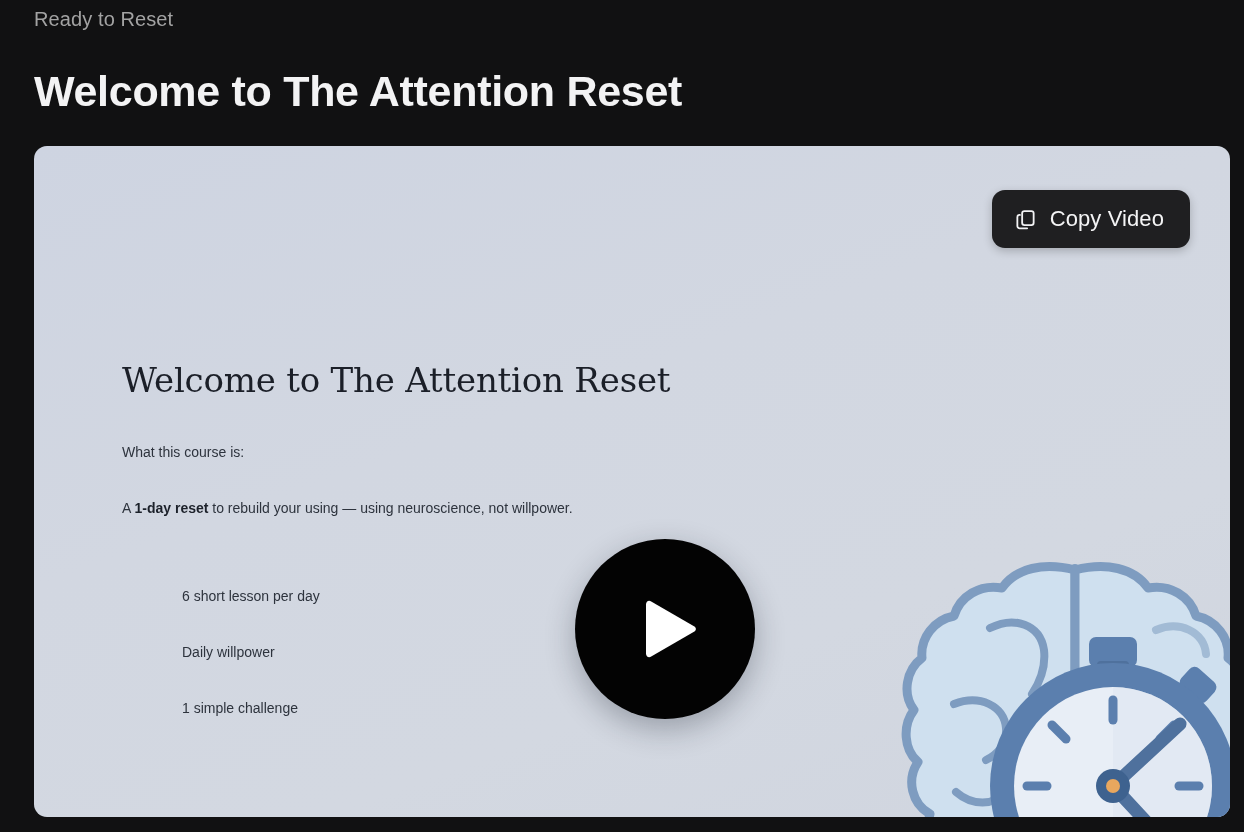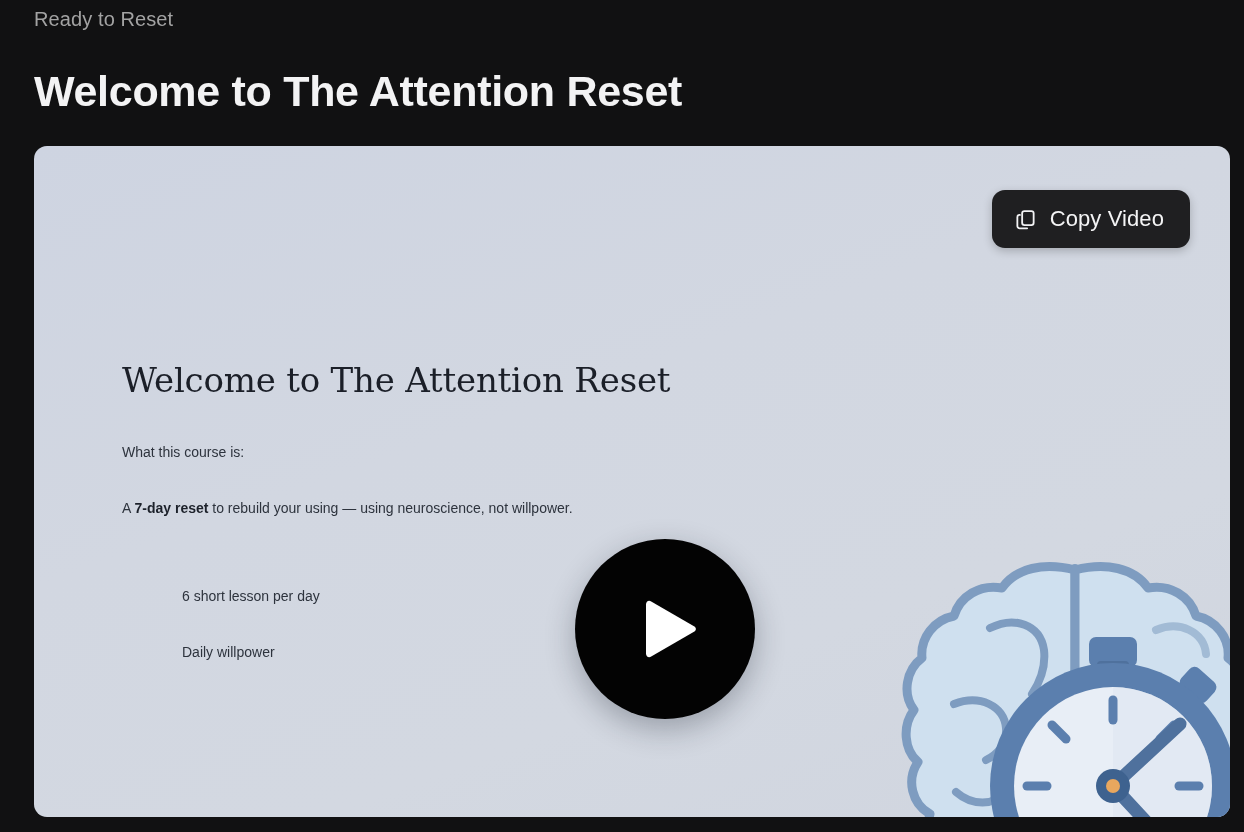--- a/index.html
+++ b/index.html
@@ -162,32 +162,33 @@
     </button>
 
     <div class="slide-title">Welcome to The Attention Reset</div>
 
     <div class="slide-body">
 
       <div class="line">What this course is:</div>
       <div class="gap-a"></div>
 
       <div class="line">
-        <span>A </span><b>7-day reset</b><span> to rebuild your using — using neuroscience, not willpower.</span>
+        <span>A </span><b>1-day reset</b><span> to rebuild your using — using neuroscience, not willpower.</span>
       </div>
       <div class="gap-b"></div>
 
       <div class="gap-item"></div>
 
       <div class="line indent">6 short lesson per day</div>
       <div class="gap-item"></div>
 
       <div class="line indent">Daily willpower</div>
       <div class="gap-item"></div>
 
+      <div class="line indent">1 simple challenge</div>
       <div class="gap-item"></div>
 
       <div class="gap-b"></div>
 
     </div>
 
     <div class="illustration">
       <svg viewBox="0 0 362 392" aria-hidden="true">
         <defs>
           <clipPath id="clipRight">

